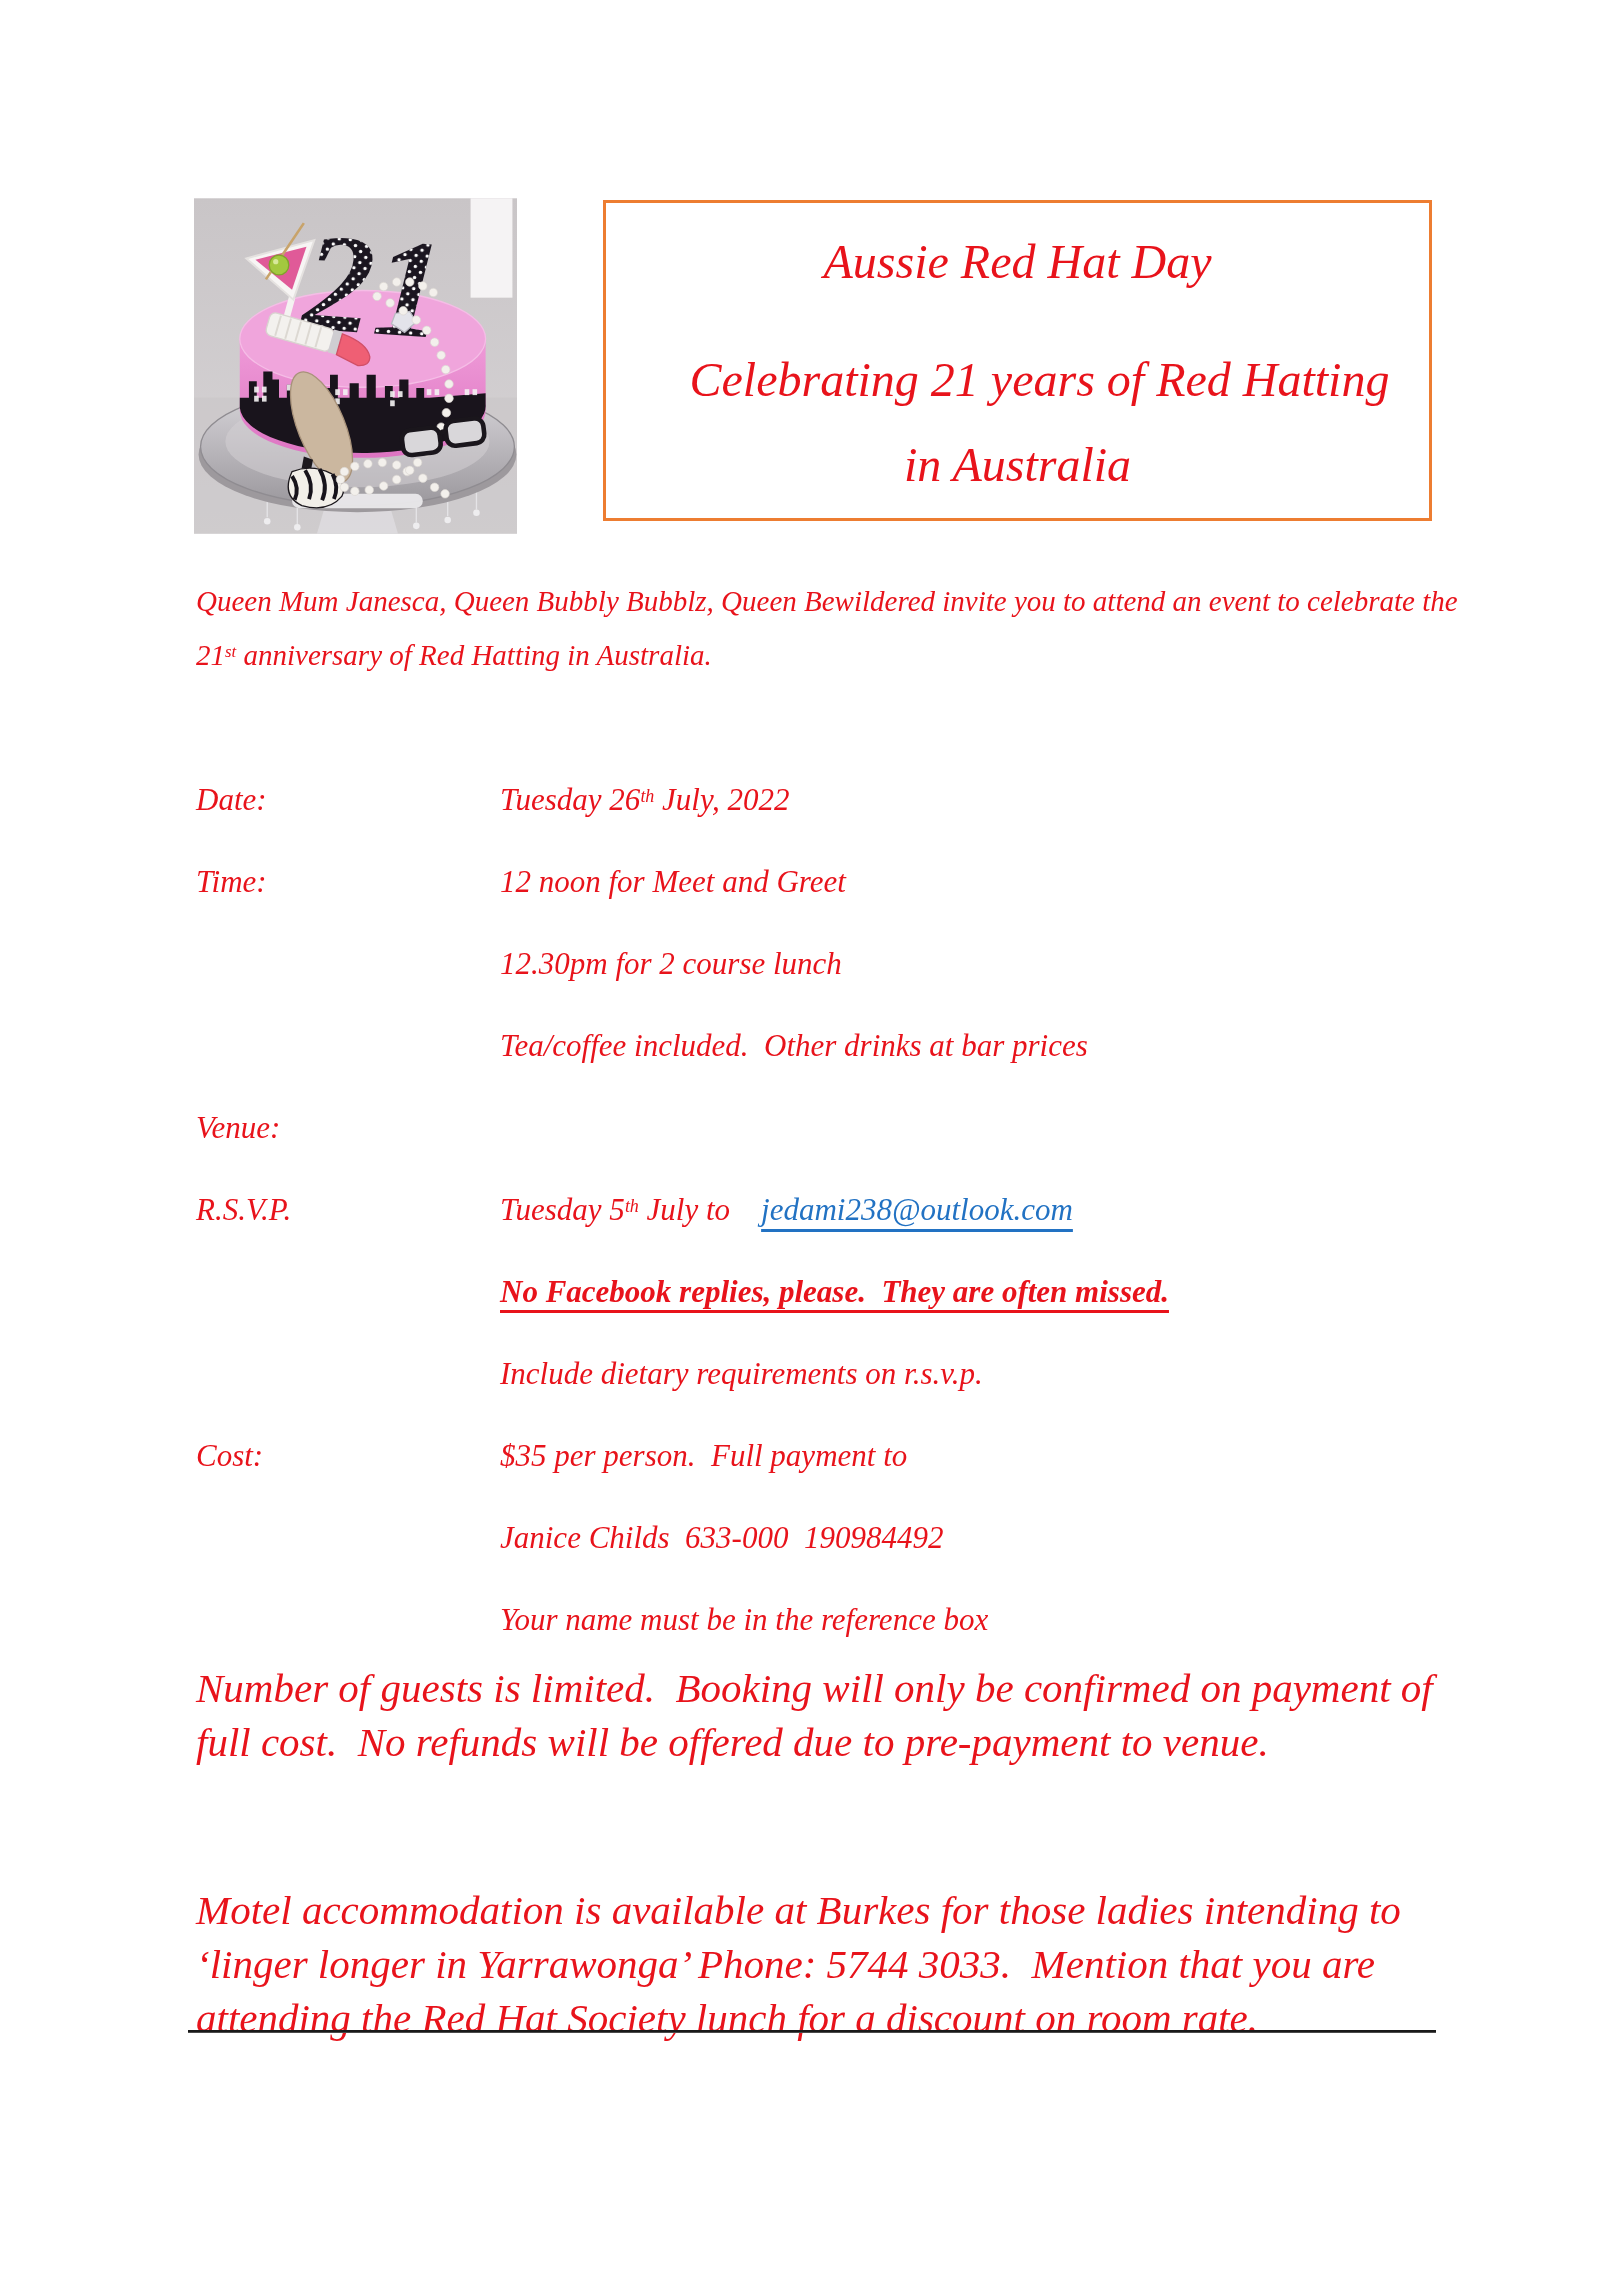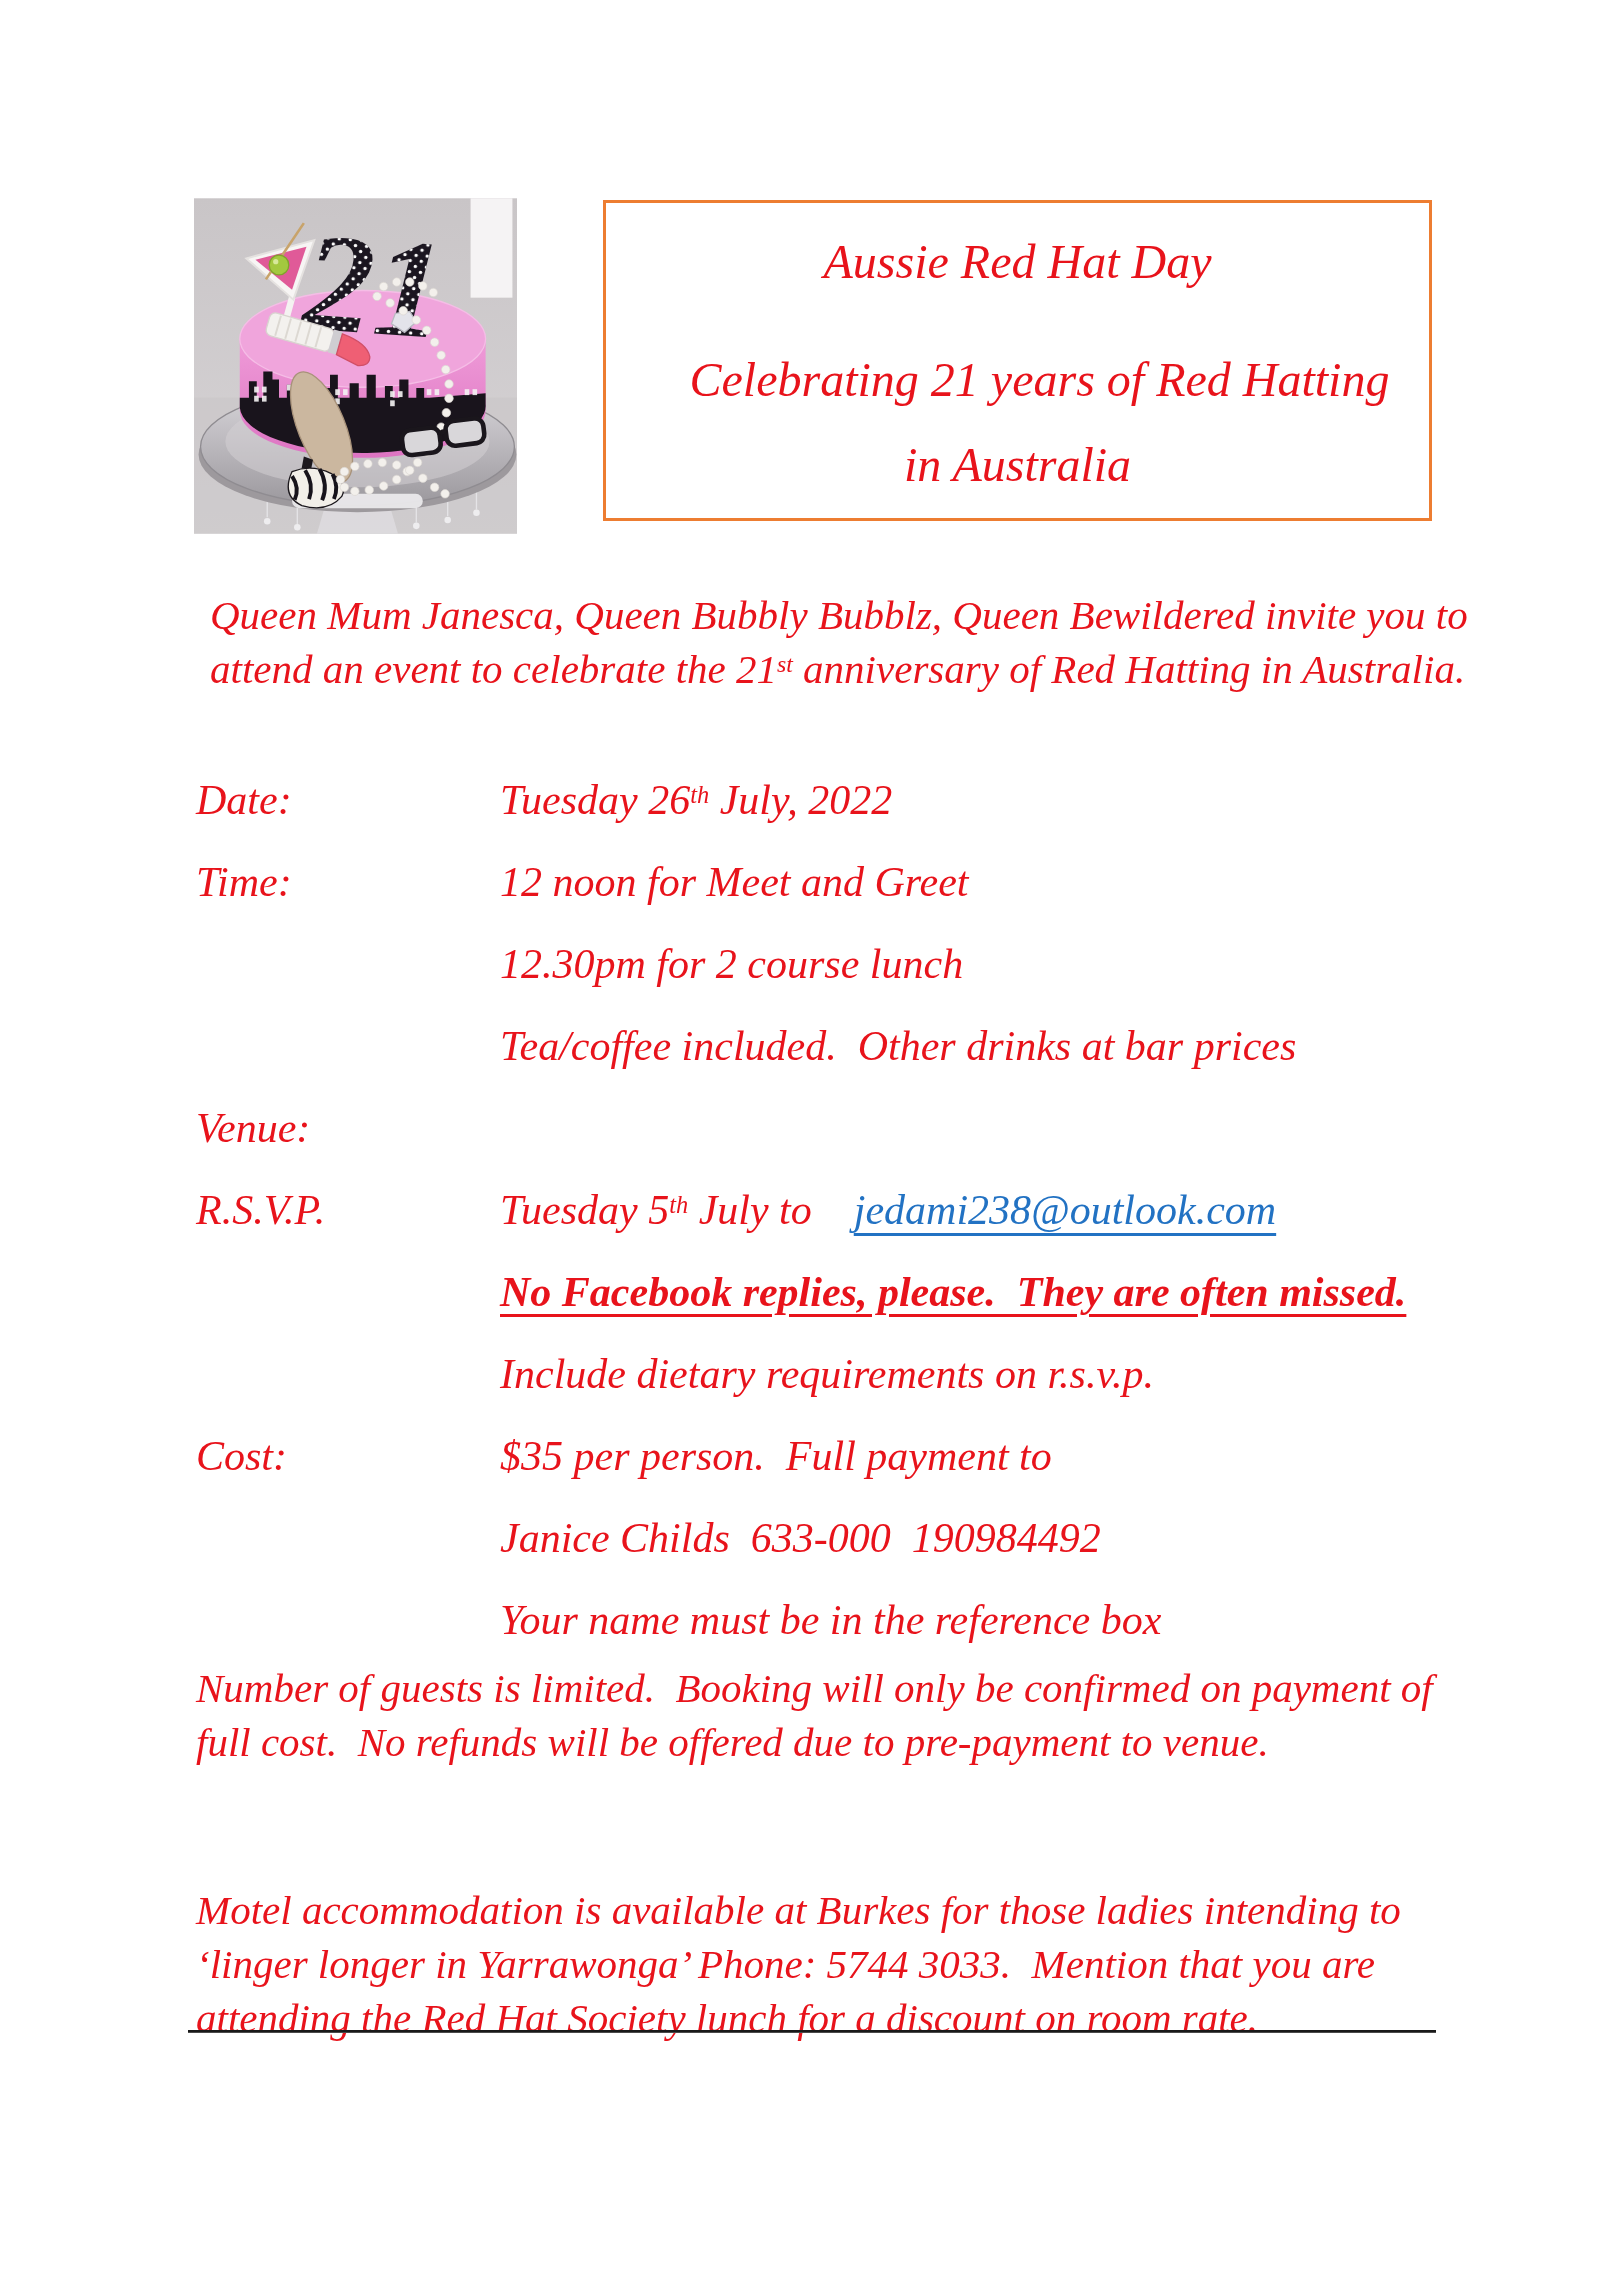--- a/index.html
+++ b/index.html
@@ -42,35 +42,35 @@
     font-weight:normal;
     white-space:pre-wrap;
   }
   .title-line.l2{margin-top:33px;padding-left:44px;}
   .title-line.l3{line-height:85px;}
   
   .intro{
     position:absolute;
     left:196px; top:574px;
     width:1276px;
-    font-size:41px;
+    font-size:29px;
     line-height:54px;
-    margin:14px;
+    margin:0;
     white-space:pre-wrap;
   }
   .details{
     position:absolute;
     left:196px; top:759px;
     width:1276px;
   }
   .row{
     display:flex;
     height:82px;
     line-height:82px;
-    font-size:42px;
+    font-size:31px;
     align-items:baseline;
   }
   .row .label{
     flex:0 0 304px;
     white-space:pre-wrap;
   }
   .row.venue .label{flex:0 0 268px;}
   .row .value{
     white-space:pre-wrap;
   }

